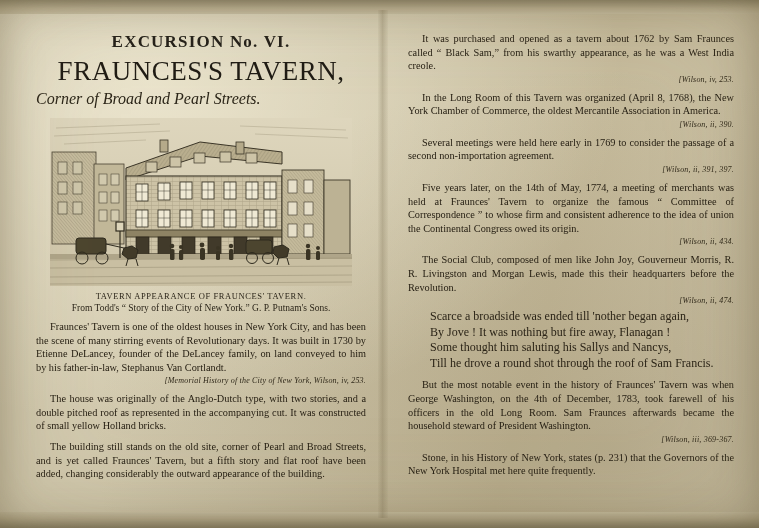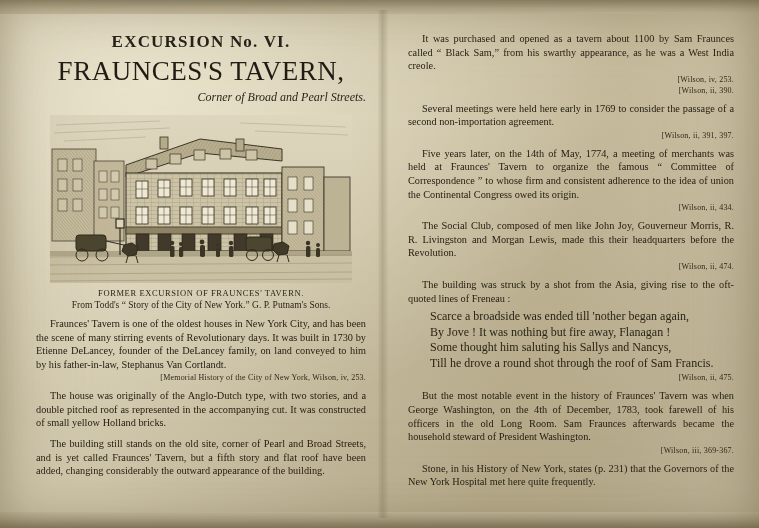--- a/index.html
+++ b/index.html
@@ -82,23 +82,23 @@
   }
   .title {
     text-align: center;
     font-family: "Liberation Serif", serif;
     font-size: 27px;
     letter-spacing: 0.5px;
     margin: 2px 0 3px 0;
     color: #1f1b14;
   }
   .subtitle {
-    text-align: right;
+    text-align: left;
     font-style: italic;
-    font-size: 12px;
+    font-size: 16px;
     margin: 0 0 10px 0;
     color: #2c2619;
   }
 
   
   .engraving-wrap {
     margin: 6px 14px 2px 14px;
     position: relative;
   }
   .engraving {
@@ -129,20 +129,21 @@
     margin: 7px 0 0 0;
     text-indent: 14px;
     color: #272014;
   }
   .cite {
     font-size: 8px;
     text-align: right;
     margin: 2px 0 0 0;
     color: #2e2718;
     letter-spacing: .2px;
+    font-style: italic;
   }
   .verse {
     font-size: 12px;
     line-height: 1.3;
     margin: 4px 0 0 22px;
     color: #2b2417;
   }
   .verse div { white-space: nowrap; }
 </style>
 </head>
@@ -342,58 +343,57 @@
           <circle cx="268" cy="130" r="2"></circle>
             <rect x="266" y="133" width="4" height="9" rx="1.5"></rect>
         </g>
 
         <g stroke="#312c1e" stroke-width="1.2" fill="none">
           <line x1="70" y1="140" x2="70" y2="112"></line>
           <rect x="66" y="104" width="8" height="9" fill="#ddd5ba"></rect>
         </g>
       </svg>
 
-      <div class="caption1">FORMER EXCURSION OF FRAUNCES' TAVERN.</div>
+      <div class="caption1">TAVERN APPEARANCE OF FRAUNCES' TAVERN.</div>
       <div class="caption2">From Todd's “ Story of the City of New York.”  G. P. Putnam's Sons.</div>
     </div>
 
     <p class="body">Fraunces' Tavern is one of the oldest houses in New York City, and has been the scene of many stirring events of Revolutionary days.  It was built in 1730 by Etienne DeLancey, founder of the DeLancey family, on land conveyed to him by his father-in-law, Stephanus Van Cortlandt.</p>
     <p class="cite">[Memorial History of the City of New York, Wilson, iv, 253.</p>
 
     <p class="body">The house was originally of the Anglo-Dutch type, with two stories, and a double pitched roof as represented in the accompanying cut.  It was constructed of small yellow Holland bricks.</p>
 
     <p class="body">The building still stands on the old site, corner of Pearl and Broad Streets, and is yet called Fraunces' Tavern, but a fifth story and flat roof have been added, changing considerably the outward appearance of the building.</p>
   </div>
 
   <div class="col col-right">
 
-    <p class="body" style="margin-top:14px">It was purchased and opened as a tavern about 1100 by Sam Fraunces called “ Black Sam,” from his swarthy appearance, as he was a West India creole.</p>
+    <p class="body" style="margin-top:14px">It was purchased and opened as a tavern about 1762 by Sam Fraunces called “ Black Sam,” from his swarthy appearance, as he was a West India creole.</p>
     <p class="cite">[Wilson, iv, 253.</p>
 
 
+    <p class="body">In the Long Room of this Tavern was organized (April 8, 1768), the New York Chamber of Commerce, the oldest Mercantile Association in America.</p>
     <p class="cite">[Wilson, ii, 390.</p>
 
     <p class="body">Several meetings were held here early in 1769 to consider the passage of a second non-importation agreement.</p>
     <p class="cite">[Wilson, ii, 391, 397.</p>
 
     <p class="body">Five years later, on the 14th of May, 1774, a meeting of merchants was held at Fraunces' Tavern to organize the famous “ Committee of Correspondence ” to whose firm and consistent adherence to the idea of union the Continental Congress owed its origin.</p>
     <p class="cite">[Wilson, ii, 434.</p>
 
     <p class="body">The Social Club, composed of men like John Joy, Gouverneur Morris, R. R. Livingston and Morgan Lewis, made this their headquarters before the Revolution.</p>
     <p class="cite">[Wilson, ii, 474.</p>
 
-    <p class="body">The building was struck by a shot from the Asia, giving rise to the oft-quoted lines of Freneau :</p>
 
     <div class="verse">
       <div>Scarce a broadside was ended till 'nother began again,</div>
       <div>By Jove !   It was nothing but fire away, Flanagan !</div>
       <div>Some thought him saluting his Sallys and Nancys,</div>
       <div>Till he drove a round shot through the roof of Sam Francis.</div>
     </div>
-    <p class="cite">[Wilson, ii, 475.</p>
 
     <p class="body">But the most notable event in the history of Fraunces' Tavern was when George Washington, on the 4th of December, 1783, took farewell of his officers in the old Long Room.  Sam Fraunces afterwards became the household steward of President Washington.</p>
     <p class="cite">[Wilson, iii, 369-367.</p>
 
     <p class="body">Stone, in his History of New York, states (p. 231) that the Governors of the New York Hospital met here quite frequently.</p>
 
   </div>
 </div>
 
 </body></html>

